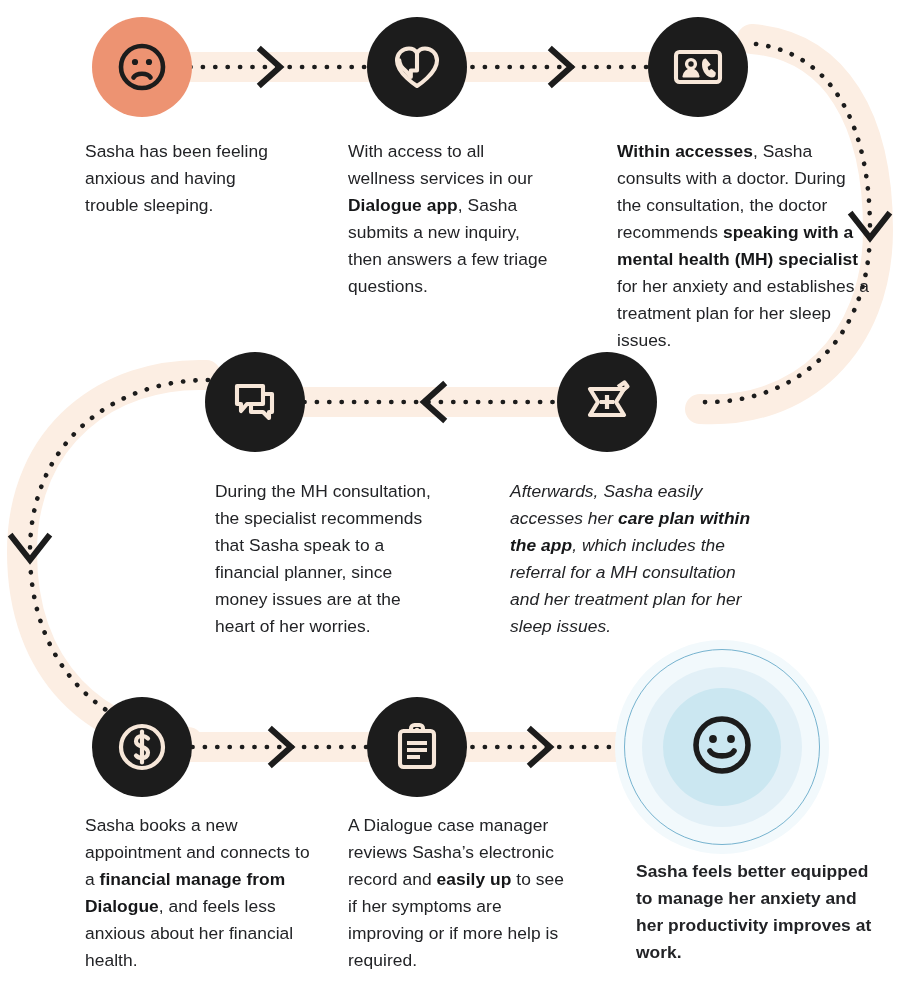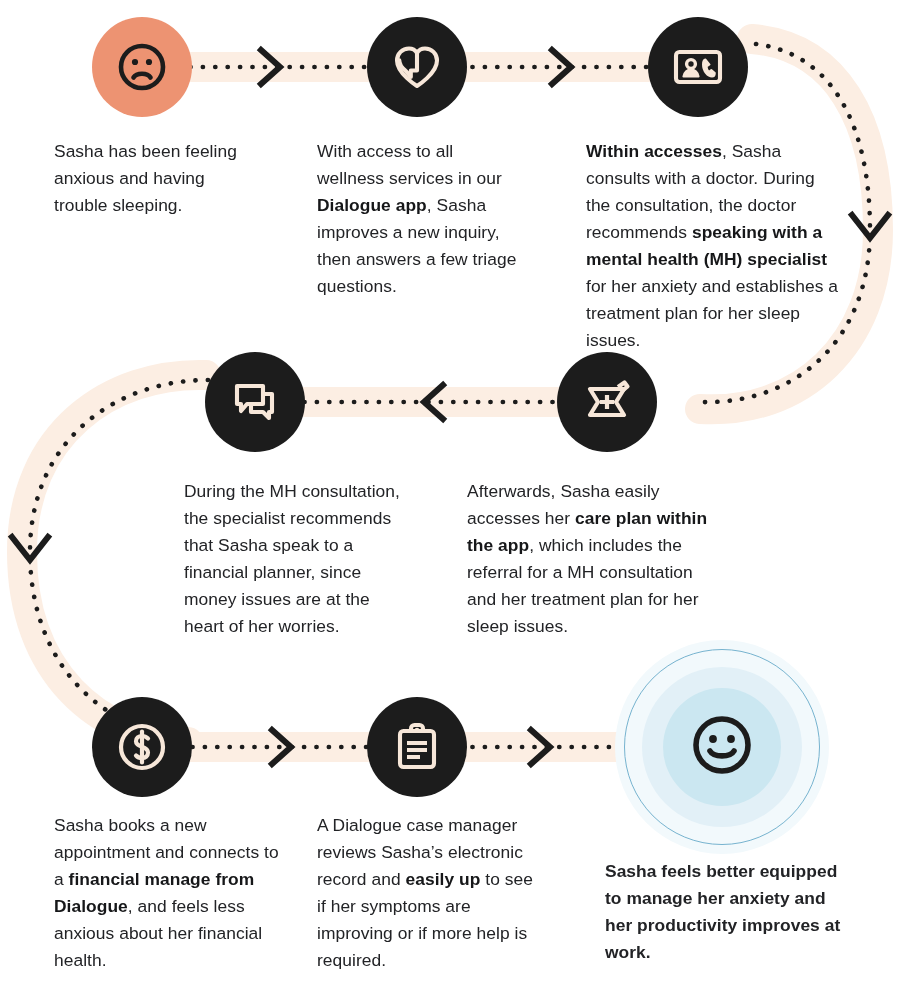--- a/index.html
+++ b/index.html
@@ -33,20 +33,21 @@
   .halo-inner{width:118px;height:118px;background:#cbe7f1;}
   .halo-face{position:absolute;left:50%;top:50%;transform:translate(-50%,-50%);}
 
   
   .caption{
     position:absolute;
     font-size:17.4px;
     line-height:1.55;
     color:#222326;
     letter-spacing:0.05px;
+    margin-left:31px;
   }
   .caption b{font-weight:700;color:#161719;}
 </style>
 </head>
 <body>
 
 <div id="stage">
 
   <svg id="paths" viewBox="0 0 900 984">
     <defs>
@@ -182,25 +183,25 @@
         <circle cx="36" cy="36" r="26" fill="none" stroke="#1c1c1c" stroke-width="5.6"></circle>
         <circle cx="27" cy="30" r="3.9" fill="#1c1c1c"></circle>
         <circle cx="45" cy="30" r="3.9" fill="#1c1c1c"></circle>
         <path d="M24,42 C27.6,48.5 44.4,48.5 48,42" fill="none" stroke="#1c1c1c" stroke-width="5.6" stroke-linecap="round"></path>
       </svg>
     </span>
   </div>
 
   <div class="caption" style="left:54px;top:138px;width:200px;"><span>Sasha has been feeling anxious and having trouble sleeping.</span></div>
 
-  <div class="caption" style="left:317px;top:138px;width:206px;"><span>With access to all wellness services in our </span><b>Dialogue app</b><span>, Sasha improves a new inquiry, then answers a few triage questions.</span></div>
+  <div class="caption" style="left:317px;top:138px;width:206px;"><span>With access to all wellness services in our </span><b>Dialogue app</b><span>, Sasha submits a new inquiry, then answers a few triage questions.</span></div>
 
   <div class="caption" style="left:586px;top:138px;width:254px;"><b>Within accesses</b><span>, Sasha consults with a doctor. During the consultation, the doctor recommends </span><b>speaking with a mental health (MH) specialist</b><span> for her anxiety and establishes a treatment plan for her sleep issues.</span></div>
 
-  <div class="caption" style="left:467px;top:478px;width:254px;"><span>Afterwards, Sasha easily accesses her </span><b>care plan within the app</b><span>, which includes the referral for a MH consultation and her treatment plan for her sleep issues.</span></div>
+  <div class="caption" style="left:479px;top:478px;width:254px;font-style:italic;"><span>Afterwards, Sasha easily accesses her </span><b>care plan within the app</b><span>, which includes the referral for a MH consultation and her treatment plan for her sleep issues.</span></div>
 
   <div class="caption" style="left:184px;top:478px;width:226px;"><span>During the MH consultation, the specialist recommends that Sasha speak to a financial planner, since money issues are at the heart of her worries.</span></div>
 
   <div class="caption" style="left:54px;top:812px;width:228px;"><span>Sasha books a new appointment and connects to a </span><b>financial manage from Dialogue</b><span>, and feels less anxious about her financial health.</span></div>
 
   <div class="caption" style="left:317px;top:812px;width:228px;"><span>A Dialogue case manager reviews Sasha’s electronic record and </span><b>easily up</b><span> to see if her symptoms are improving or if more help is required.</span></div>
 
   <div class="caption" style="left:605px;top:858px;width:248px;font-weight:bold;"><span>Sasha feels better equipped to manage her anxiety and her productivity improves at work.</span></div>
 
 </div>

